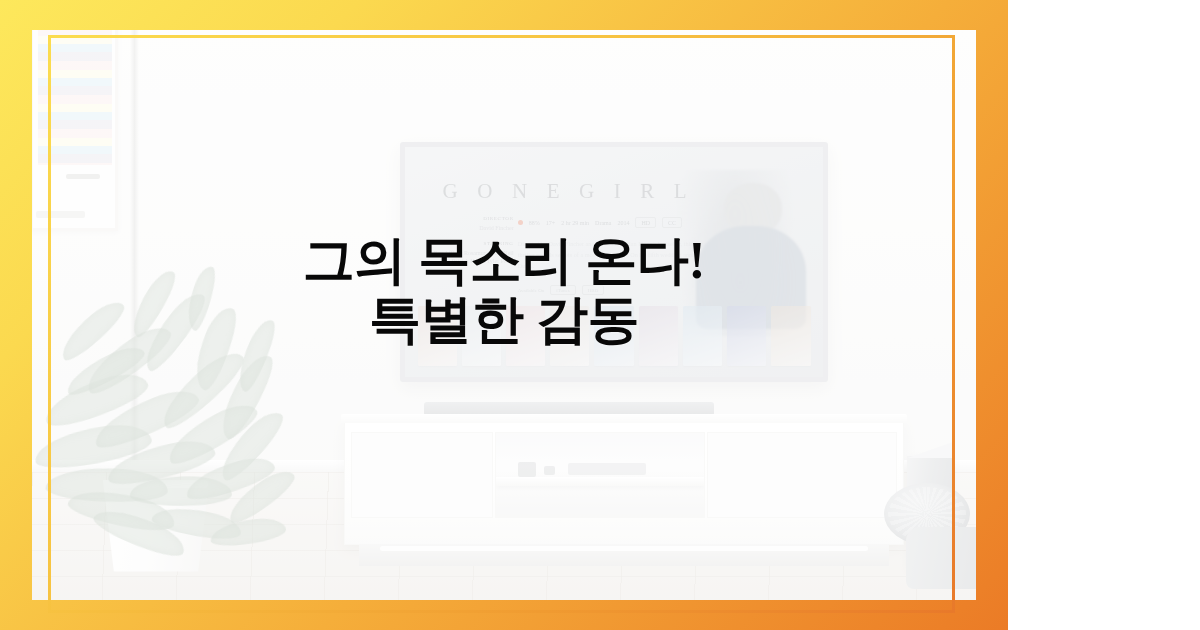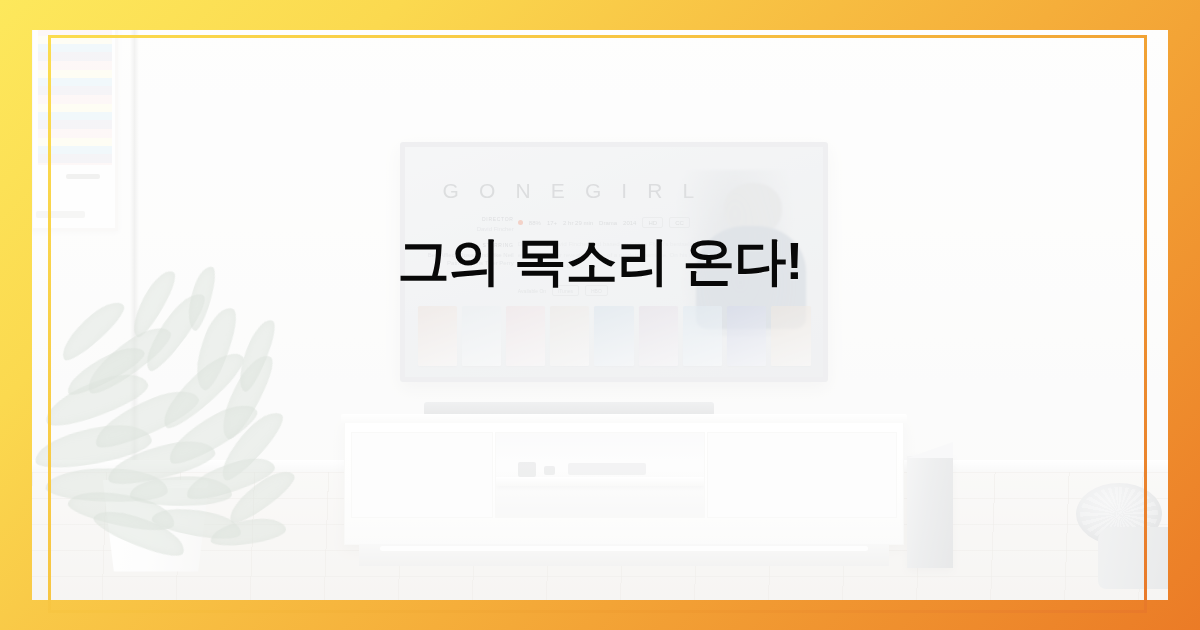--- a/index.html
+++ b/index.html
@@ -1,23 +1,24 @@
 <!DOCTYPE html>
 <html><head>
 <meta charset="utf-8">
 <style>
   * { margin:0; padding:0; box-sizing:border-box; }
   html,body{ width:1200px; height:630px; overflow:hidden; background:#fff;
              font-family:"Liberation Sans", sans-serif; }
 
   
   .poster{
-    position:relative; width:1200px; height:630px;
+    position:relative; width:1008px; height:630px;
     background:linear-gradient(135deg, #FDE85C 0%, #FBD94F 22%, #F5AE3A 58%, #EB7B26 100%);
     overflow:hidden;
+    font-family:Liberation Serif, serif;
   }
   
   .photo{
     position:absolute; left:32px; top:30px; right:32px; bottom:30px;
     background:#FBFBFA; overflow:hidden;
   }
 
   
   .scene{ position:absolute; inset:0; }
 
@@ -283,15 +284,16 @@
       </div>
 
       <div class="wash"></div>
     </div>
   </div>
 
   <div class="inner-frame"></div>
 
   <div class="headline">
     <span class="line">그의 목소리 온다!</span>
+    <span class="line">특별한 감동</span>
   </div>
 
 </div>
 
 </body></html>

